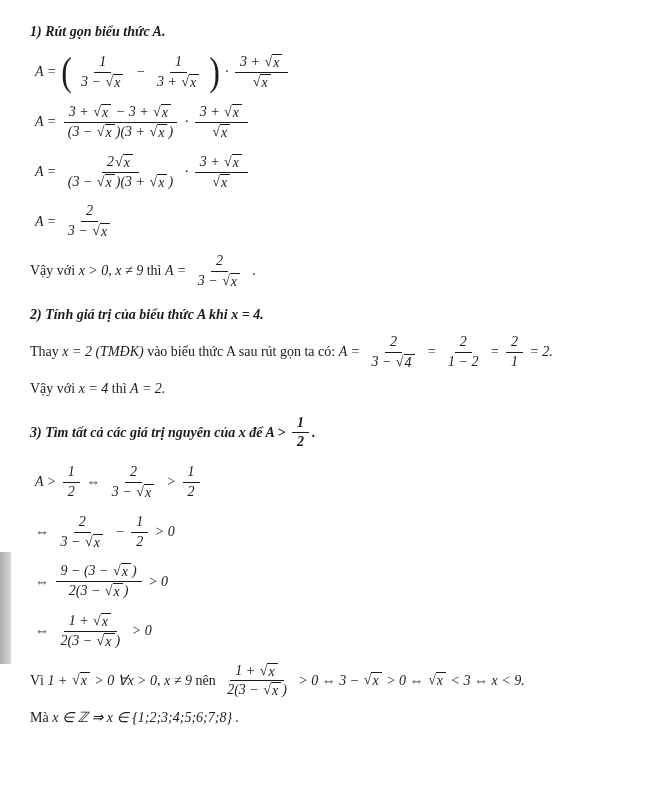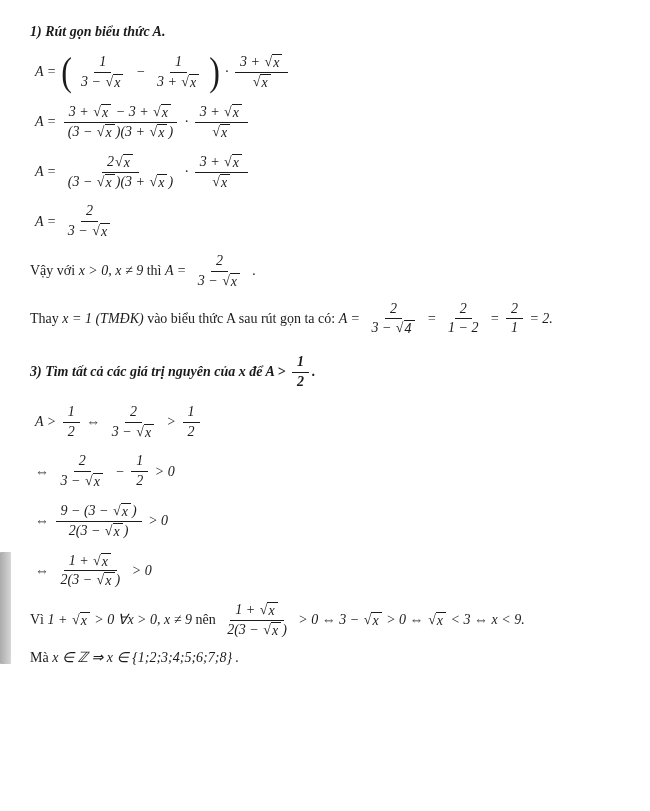--- a/index.html
+++ b/index.html
@@ -230,21 +230,22 @@
         <span class="den">
           <span class="it">3 − </span>
           <span class="sqrt">
             <span class="sq-sign">√</span>
             <span class="sq-body">
               <span class="it">x</span>
             </span>
           </span>
         </span>
       </span><span class="it"> .</span></div>
-    <div class="block text"><span class="up">Thay </span><span class="it">x = 1 (TMĐK)</span><span class="up"> vào biểu thức A sau rút gọn ta có: </span><span class="it">A = </span><span class="frac">
+    <div class="block heading"><span class="up">2) Tính giá trị của biểu thức A khi </span><span class="it">x = 4.</span></div>
+    <div class="block text"><span class="up">Thay </span><span class="it">x = 2 (TMĐK)</span><span class="up"> vào biểu thức A sau rút gọn ta có: </span><span class="it">A = </span><span class="frac">
         <span class="num">
           <span class="it">2</span>
         </span>
         <span class="den">
           <span class="it">3 − </span>
           <span class="sqrt">
             <span class="sq-sign">√</span>
             <span class="sq-body">
               <span class="it">4</span>
             </span>
@@ -258,20 +259,21 @@
           <span class="it">1 − 2</span>
         </span>
       </span><span class="it"> = </span><span class="frac">
         <span class="num">
           <span class="it">2</span>
         </span>
         <span class="den">
           <span class="it">1</span>
         </span>
       </span><span class="it"> = 2.</span></div>
+    <div class="block text"><span class="up">Vậy với </span><span class="it">x = 4</span><span class="up"> thì </span><span class="it">A = 2.</span></div>
     <div class="block heading"><span class="up">3) Tìm tất cả các giá trị nguyên của x để </span><span class="it">A &gt; </span><span class="frac">
         <span class="num">
           <span class="it">1</span>
         </span>
         <span class="den">
           <span class="it">2</span>
         </span>
       </span><span class="up">.</span></div>
     <div class="block equation">
       <span class="it">A &gt; </span>

